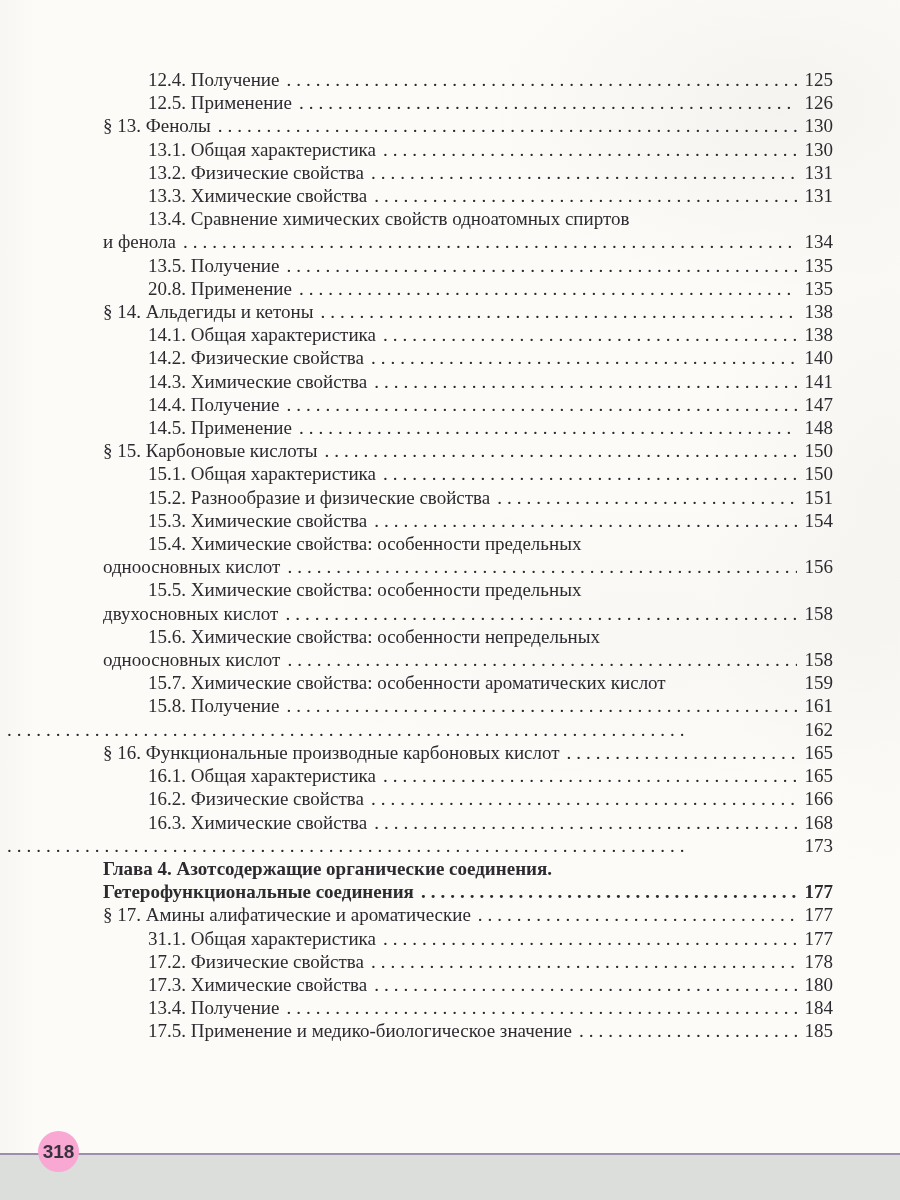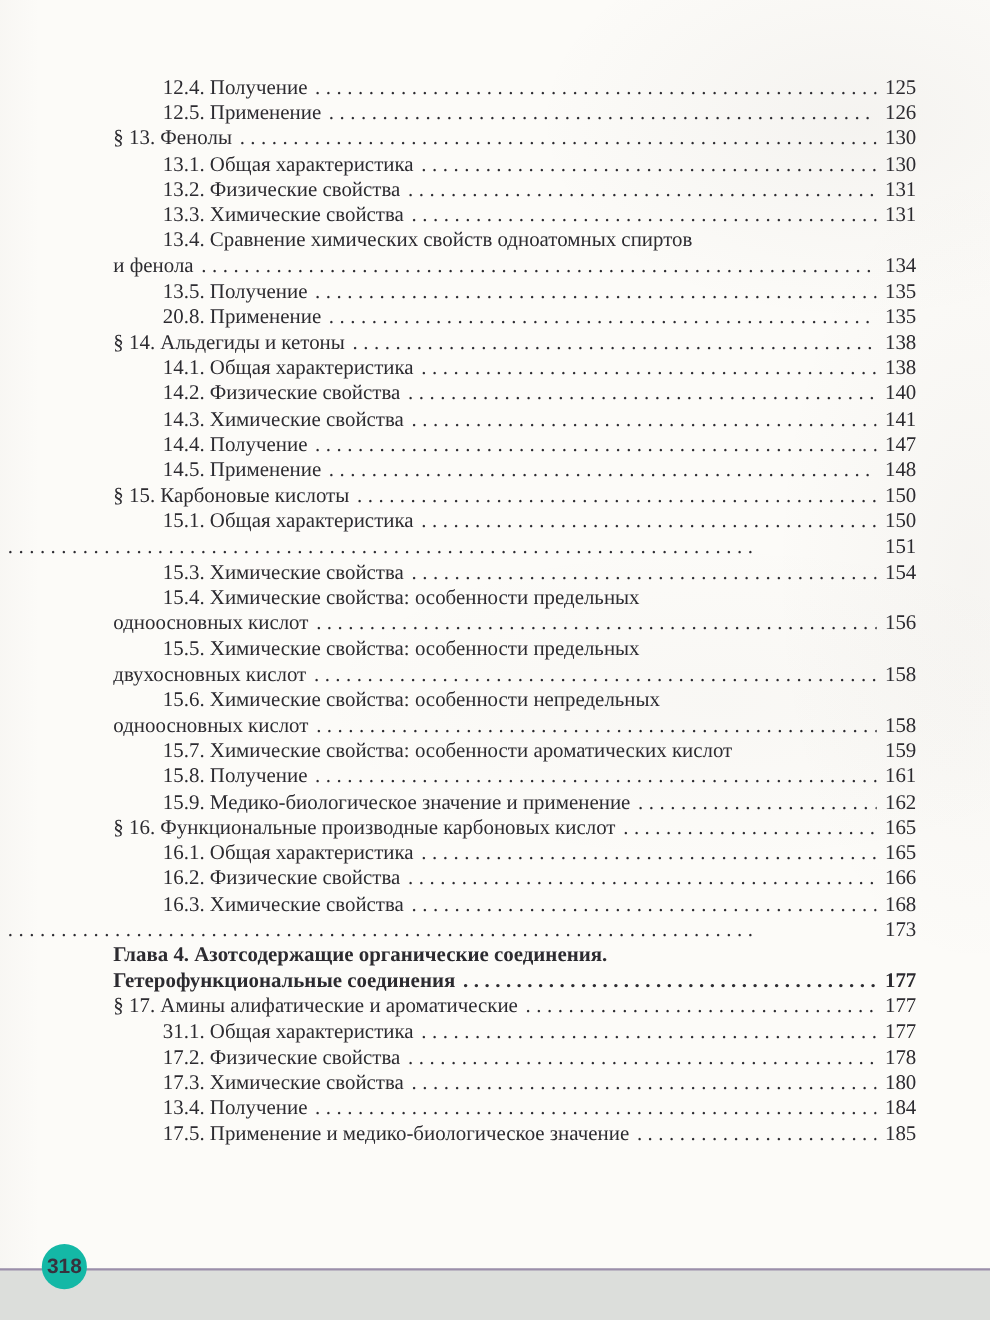--- a/index.html
+++ b/index.html
@@ -53,21 +53,21 @@
     left:0;right:0;bottom:0;
     top:1153px;
     background:#dcdedb;
     border-top:2px solid #9c8fab;
   }
   .page-badge{
     position:absolute;
     left:38px;top:1131px;
     width:41px;height:41px;
     border-radius:50%;
-    background:#14b8a6;
+    background:#f9a8d4;
     display:flex;align-items:center;justify-content:center;
     font-family:"Liberation Sans","DejaVu Sans",sans-serif;
     font-weight:bold;font-size:19px;color:#37323e;
     z-index:2;
   }
 </style>
 </head>
 <body>
 
 <div class="paper-texture"></div>
@@ -157,20 +157,21 @@
     <span class="entry-wrap">§ 15. Карбоновые кислоты</span>
     <span class="leader">......................................................................</span>
     <span class="pagenum">150</span>
   </div>
     <div class="row sub">
     <span class="entry-wrap">15.1. Общая характеристика</span>
     <span class="leader">......................................................................</span>
     <span class="pagenum">150</span>
   </div>
     <div class="row sub">
+    <span class="entry-wrap">15.2. Разнообразие и физические свойства</span>
     <span class="leader">......................................................................</span>
     <span class="pagenum">151</span>
   </div>
     <div class="row sub">
     <span class="entry-wrap">15.3. Химические свойства</span>
     <span class="leader">......................................................................</span>
     <span class="pagenum">154</span>
   </div>
     <div class="row sub">
     <span class="entry-wrap">15.4. Химические свойства: особенности предельных</span>
@@ -206,21 +207,20 @@
     <span class="entry-wrap">15.7. Химические свойства: особенности ароматических кислот</span>
     <span class="leader"></span>
     <span class="pagenum">159</span>
   </div>
     <div class="row sub">
     <span class="entry-wrap">15.8. Получение</span>
     <span class="leader">......................................................................</span>
     <span class="pagenum">161</span>
   </div>
     <div class="row sub">
-    <span class="entry-wrap">15.9. Медико-биологическое значение и применение</span>
     <span class="leader">......................................................................</span>
     <span class="pagenum">162</span>
   </div>
     <div class="row section gap">
     <span class="entry-wrap">§ 16. Функциональные производные карбоновых кислот</span>
     <span class="leader">......................................................................</span>
     <span class="pagenum">165</span>
   </div>
     <div class="row sub">
     <span class="entry-wrap">16.1. Общая характеристика</span>

